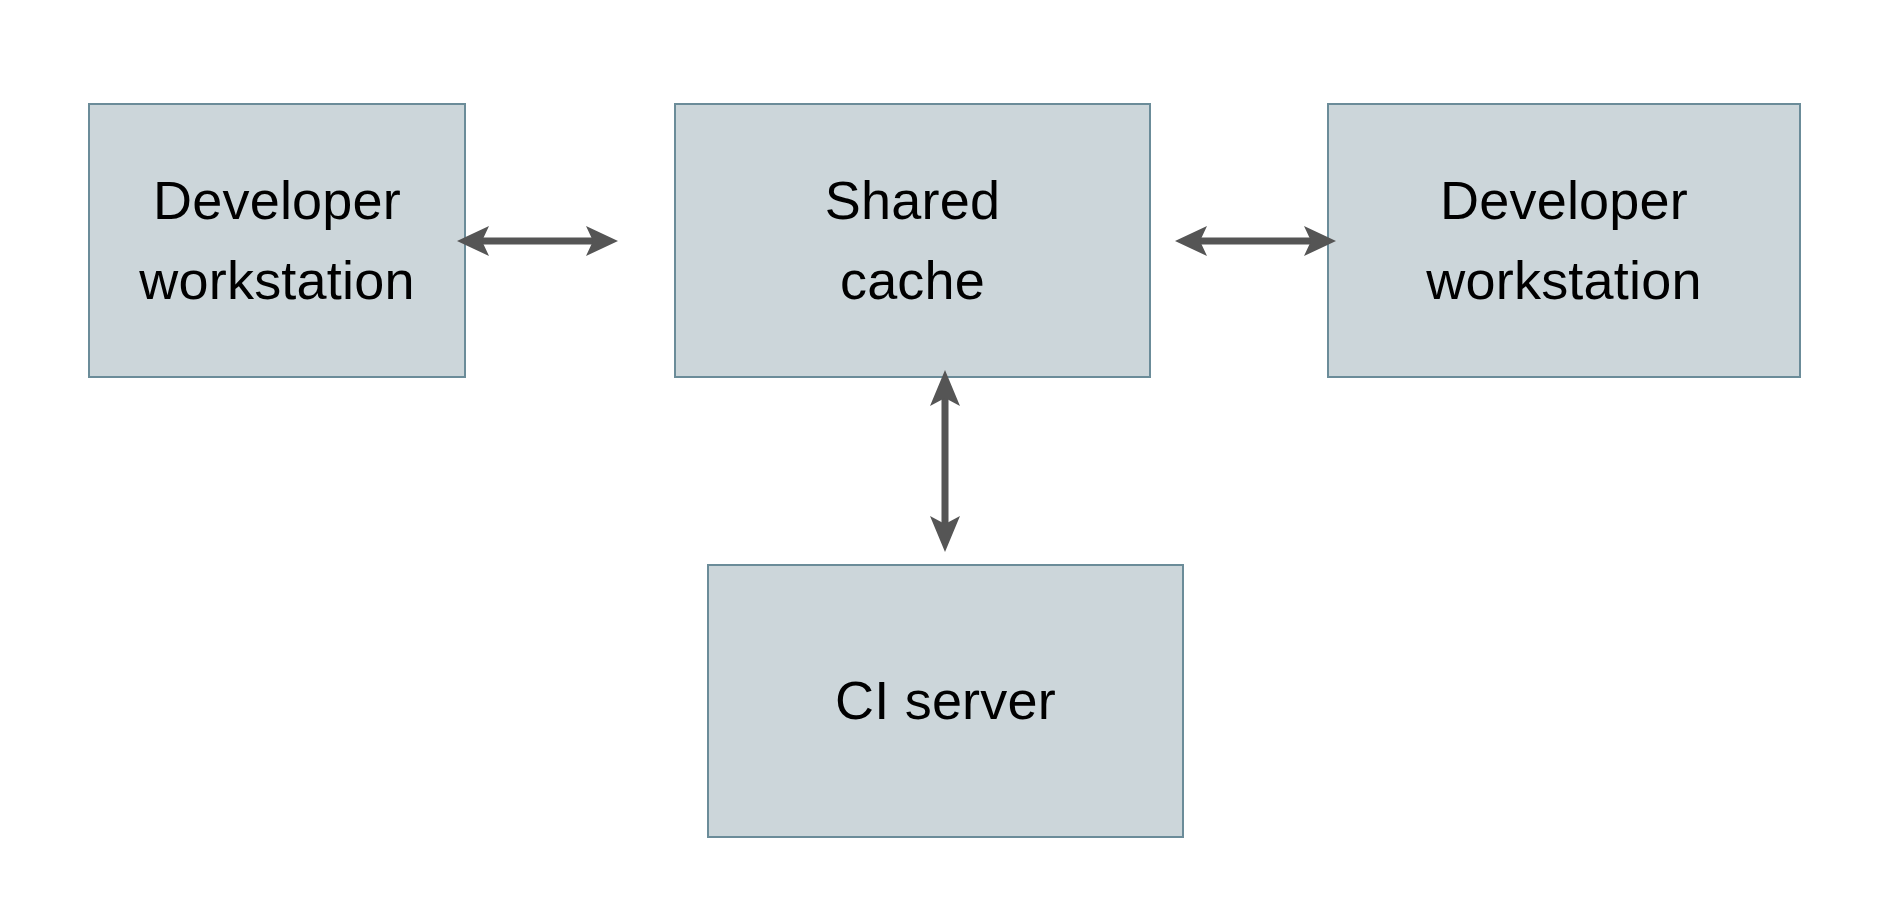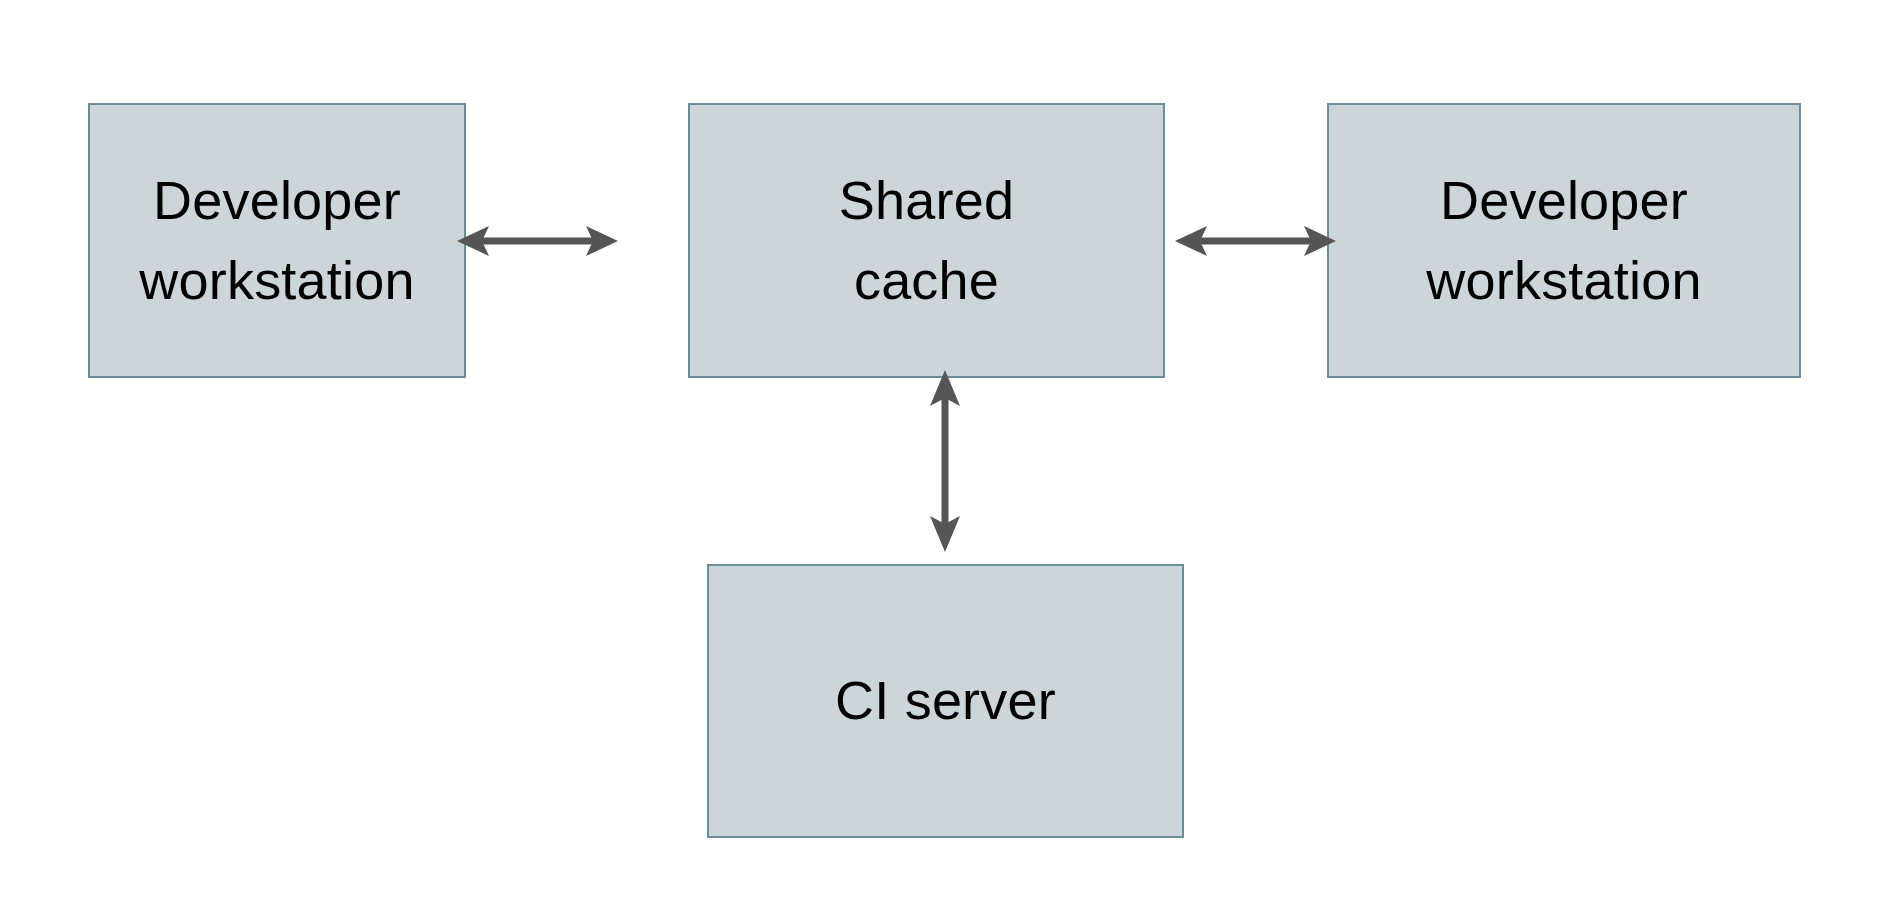--- a/index.html
+++ b/index.html
@@ -34,21 +34,21 @@
     font-size: 54px;
     line-height: 1.48;
     color: #000000;
     letter-spacing: 0.2px;
     font-weight: 400;
     white-space: pre-line;
     padding: 0 8px;
   }
   
   #node-dev-left  { left: 88px;   top: 103px; width: 378px; height: 275px; }
-  #node-cache     { left: 688px;  top: 103px; width: 477px; height: 275px; }
+  #node-cache     { left: 674px;  top: 103px; width: 477px; height: 275px; }
   #node-dev-right { left: 1327px; top: 103px; width: 474px; height: 275px; }
   #node-ci        { left: 707px;  top: 544px; width: 477px; height: 274px; margin-top: 20px; }
 
   .edge {
     position: absolute;
     pointer-events: none;
   }
   .edge svg { display: block; overflow: visible; }
   #edge-left-cache  { left: 455px; top: 205px; width: 165px; height: 72px; }
   #edge-cache-right { left: 1173px; top: 205px; width: 165px; height: 72px; }

